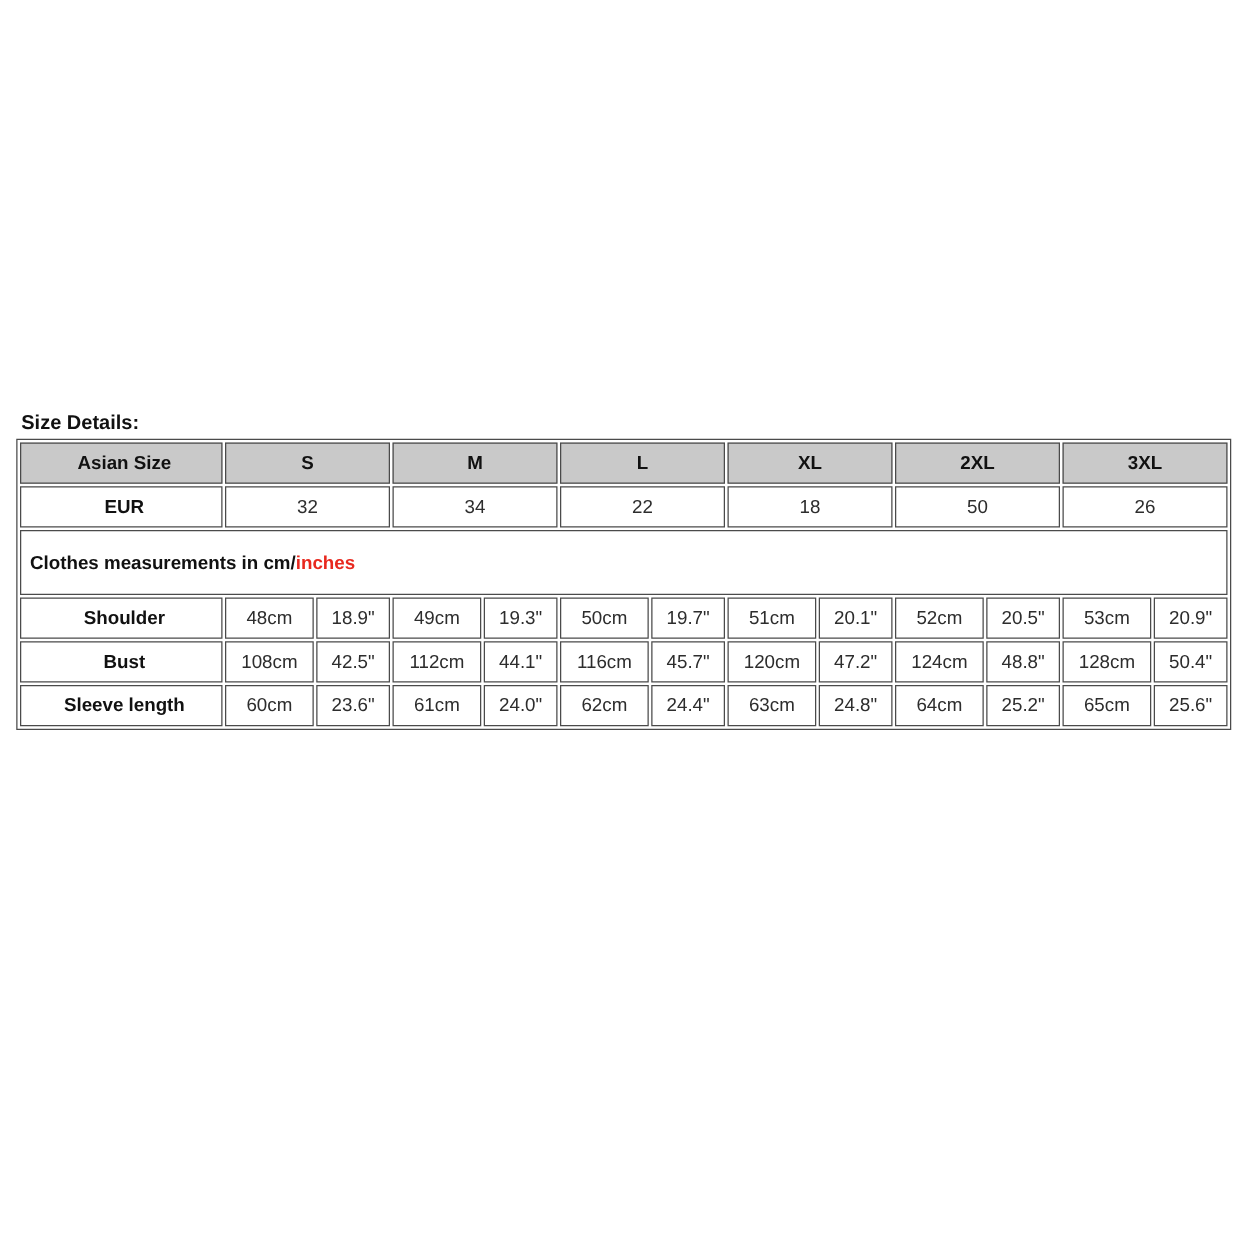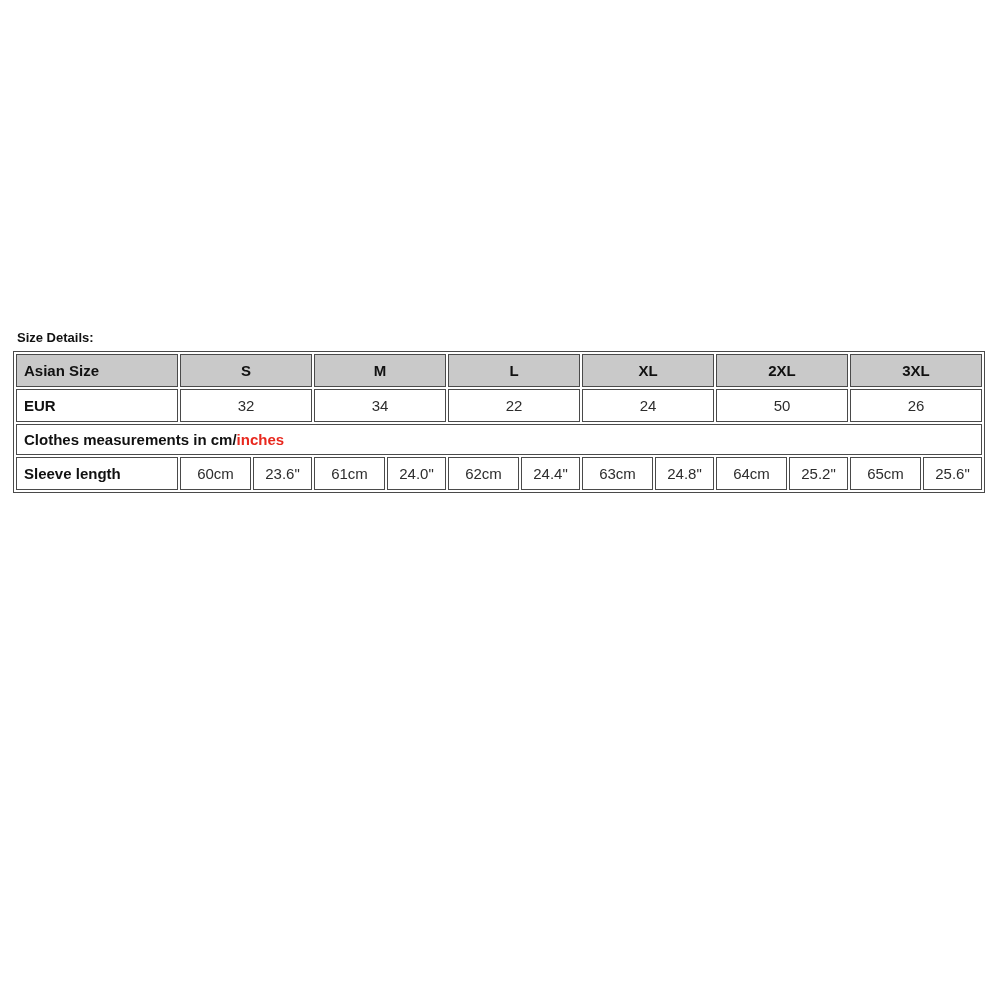--- a/index.html
+++ b/index.html
@@ -12,21 +12,21 @@
     position: relative;
     width: 1000px;
     height: 1000px;
     background: #ffffff;
     overflow: hidden;
   }
   .heading {
     position: absolute;
     left: 17px;
     top: 330px;
-    font-size: 13px;
+    font-size: 16px;
     font-weight: bold;
     color: #111111;
   }
   table.size-chart {
     position: absolute;
     left: 13px;
     top: 351px;
     border-collapse: separate;
     border-spacing: 2px;
     border: 1px solid #4a4a4a;
@@ -40,36 +40,36 @@
     padding: 1px 2px;
     font-size: 15px;
     color: #2d2d2d;
     text-align: center;
     vertical-align: middle;
     white-space: nowrap;
     overflow: hidden;
     background: #ffffff;
   }
   table.size-chart td.lbl {
-    text-align: left;
+    text-align: center;
     font-weight: bold;
     padding-left: 7px;
     color: #111111;
   }
   table.size-chart tr.hdr td {
     background: #c9c9c9;
     font-weight: bold;
     color: #111111;
   }
   table.size-chart td.section {
     text-align: left;
     font-weight: bold;
     padding-left: 7px;
     color: #111111;
-    height: 31px;
+    height: 52px;
   }
   .red { color: #e8281e; }
 </style>
 </head>
 <body>
 
 <div class="canvas">
 
   <div class="heading">Size Details:</div>
 
@@ -99,34 +99,64 @@
       <td colspan="2">XL</td>
       <td colspan="2">2XL</td>
       <td colspan="2">3XL</td>
     </tr>
 
     <tr>
       <td class="lbl">EUR</td>
       <td colspan="2">32</td>
       <td colspan="2">34</td>
       <td colspan="2">22</td>
-      <td colspan="2">24</td>
+      <td colspan="2">18</td>
       <td colspan="2">50</td>
       <td colspan="2">26</td>
     </tr>
 
 
 
     <tr>
       <td class="section" colspan="13">
         <span>Clothes measurements in cm/</span><span class="red">inches</span>
       </td>
     </tr>
 
+    <tr>
+      <td class="lbl">Shoulder</td>
+      <td>48cm</td>
+      <td class="red">18.9"</td>
+      <td>49cm</td>
+      <td class="red">19.3"</td>
+      <td>50cm</td>
+      <td class="red">19.7"</td>
+      <td>51cm</td>
+      <td class="red">20.1"</td>
+      <td>52cm</td>
+      <td class="red">20.5"</td>
+      <td>53cm</td>
+      <td class="red">20.9"</td>
+    </tr>
 
+    <tr>
+      <td class="lbl">Bust</td>
+      <td>108cm</td>
+      <td class="red">42.5"</td>
+      <td>112cm</td>
+      <td class="red">44.1"</td>
+      <td>116cm</td>
+      <td class="red">45.7"</td>
+      <td>120cm</td>
+      <td class="red">47.2"</td>
+      <td>124cm</td>
+      <td class="red">48.8"</td>
+      <td>128cm</td>
+      <td class="red">50.4"</td>
+    </tr>
 
     <tr>
       <td class="lbl">Sleeve length</td>
       <td>60cm</td>
       <td class="red">23.6"</td>
       <td>61cm</td>
       <td class="red">24.0"</td>
       <td>62cm</td>
       <td class="red">24.4"</td>
       <td>63cm</td>

